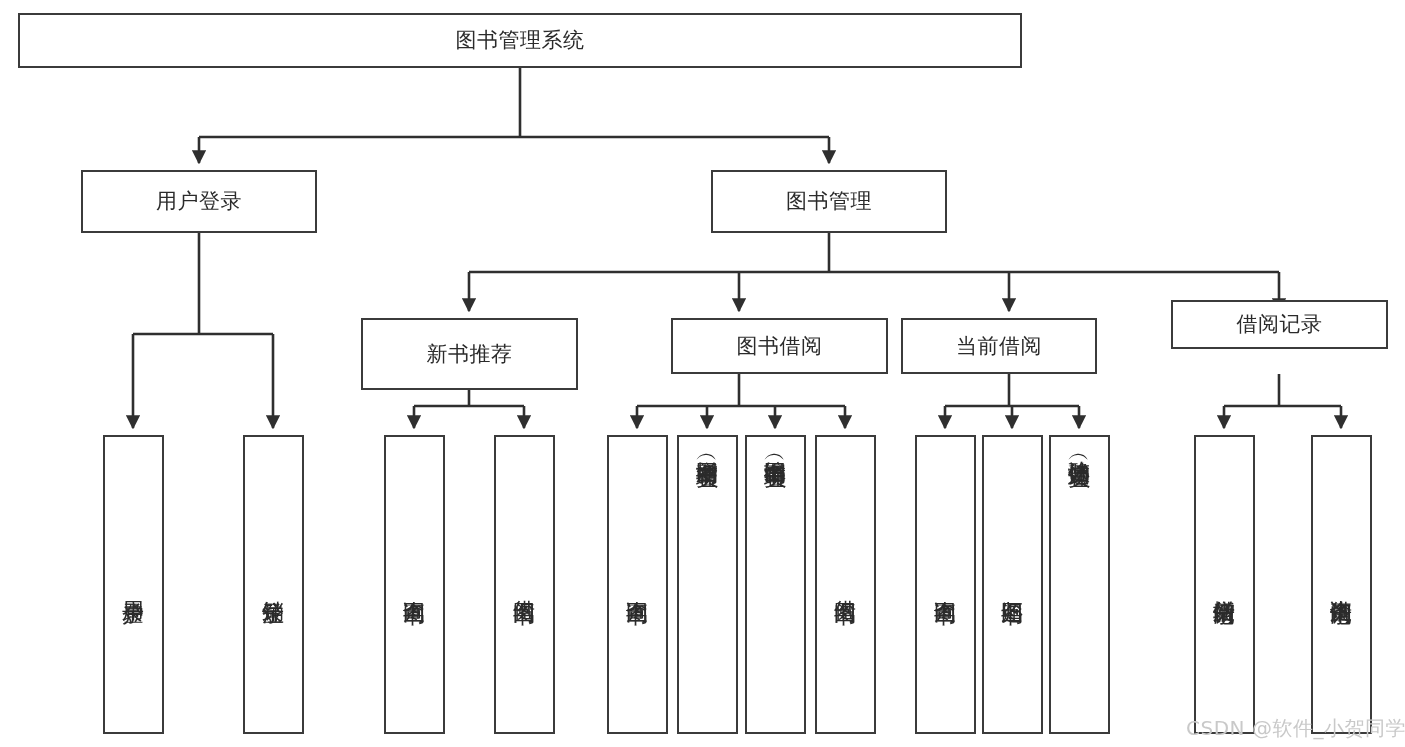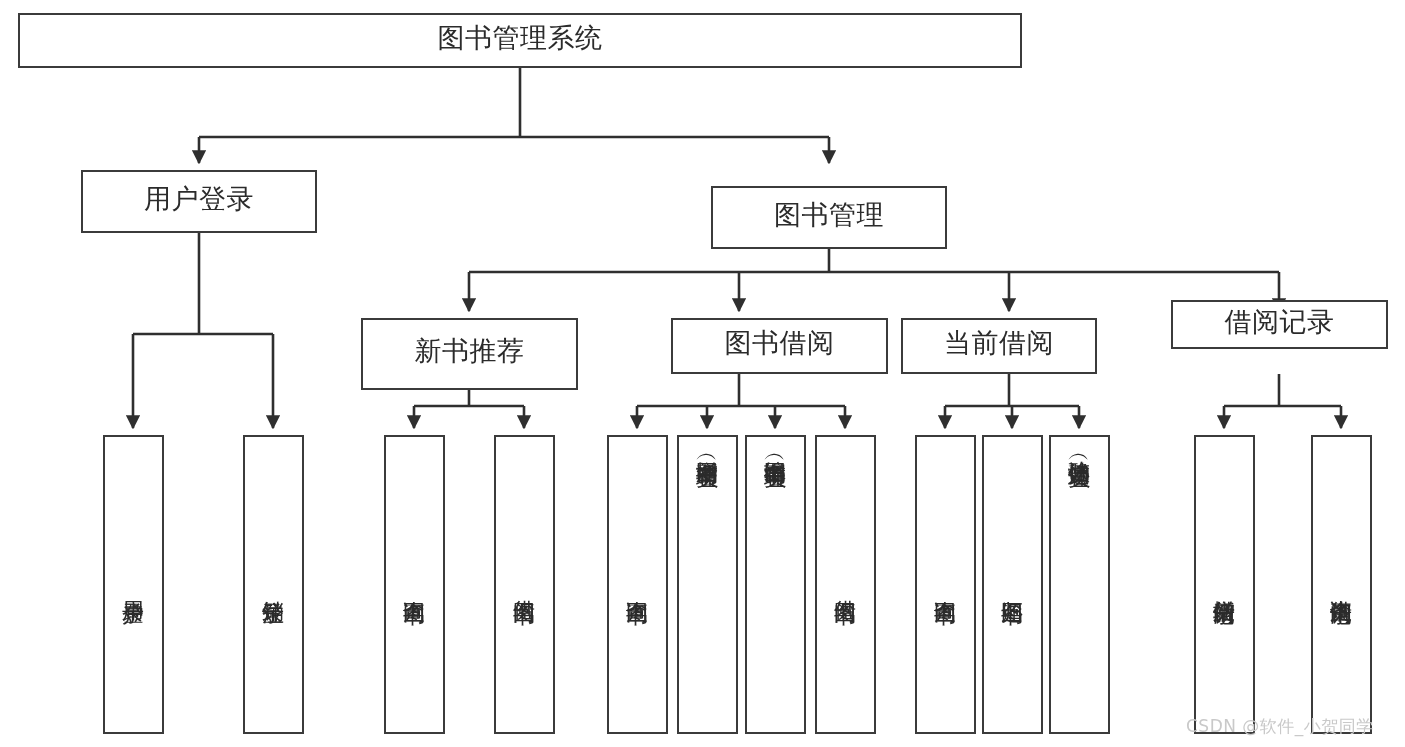--- a/index.html
+++ b/index.html
@@ -37,23 +37,22 @@
     color: #2b2b2b;
     z-index: 2;
   }
   .node-label {
     display: block;
     text-align: center;
     line-height: 1.18;
     letter-spacing: 0.5px;
   }
   .node.horizontal .node-label {
-    font-size: 27px;
+    font-size: 21px;
     white-space: nowrap;
-    font-family: Liberation Mono, monospace;
   }
   .node.vertical {
     align-items: flex-start;
     padding-top: 6px;
   }
   .node.vertical .node-label {
     writing-mode: vertical-rl;
     text-orientation: upright;
     font-size: 22px;
     line-height: 1.05;
@@ -62,21 +61,21 @@
     margin: 0 auto;
   }
   .node.vertical.center-text {
     align-items: center;
     padding-top: 0;
   }
   #watermark {
     position: absolute;
     left: 1186px;
     top: 715px;
-    font-size: 17px;
+    font-size: 20px;
     color: #c9c9c9;
     white-space: nowrap;
     z-index: 5;
     letter-spacing: 0.5px;
   }
 </style>
 </head>
 <body>
 
 <div id="diagram-root">
@@ -133,21 +132,21 @@
   </svg>
 
   <div class="node horizontal" style="left:18px; top:13px; width:1004px; height:55px;">
     <span class="node-label">图书管理系统</span>
   </div>
 
   <div class="node horizontal" style="left:81px; top:170px; width:236px; height:63px;">
     <span class="node-label">用户登录</span>
   </div>
 
-  <div class="node horizontal" style="left:711px; top:186px; width:236px; height:63px;">
+  <div class="node horizontal" style="left:711px; top:170px; width:236px; height:63px;">
     <span class="node-label">图书管理</span>
   </div>
 
   <div class="node horizontal" style="left:361px; top:318px; width:217px; height:72px;">
     <span class="node-label">新书推荐</span>
   </div>
 
   <div class="node horizontal" style="left:631px; top:318px; width:217px; height:56px;margin-left:40px;">
     <span class="node-label">图书借阅</span>
   </div>

